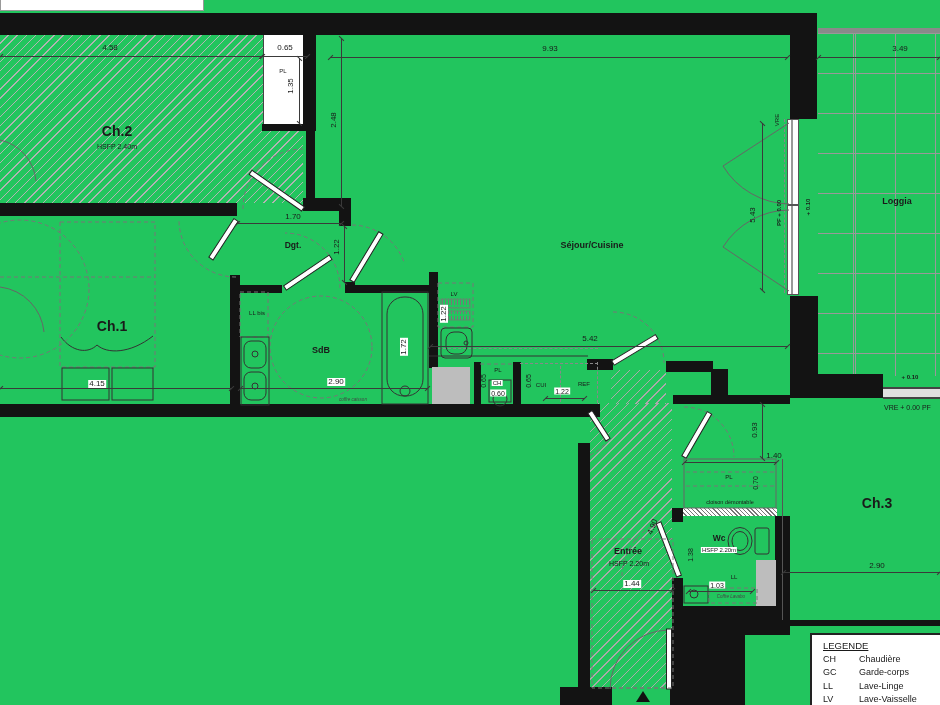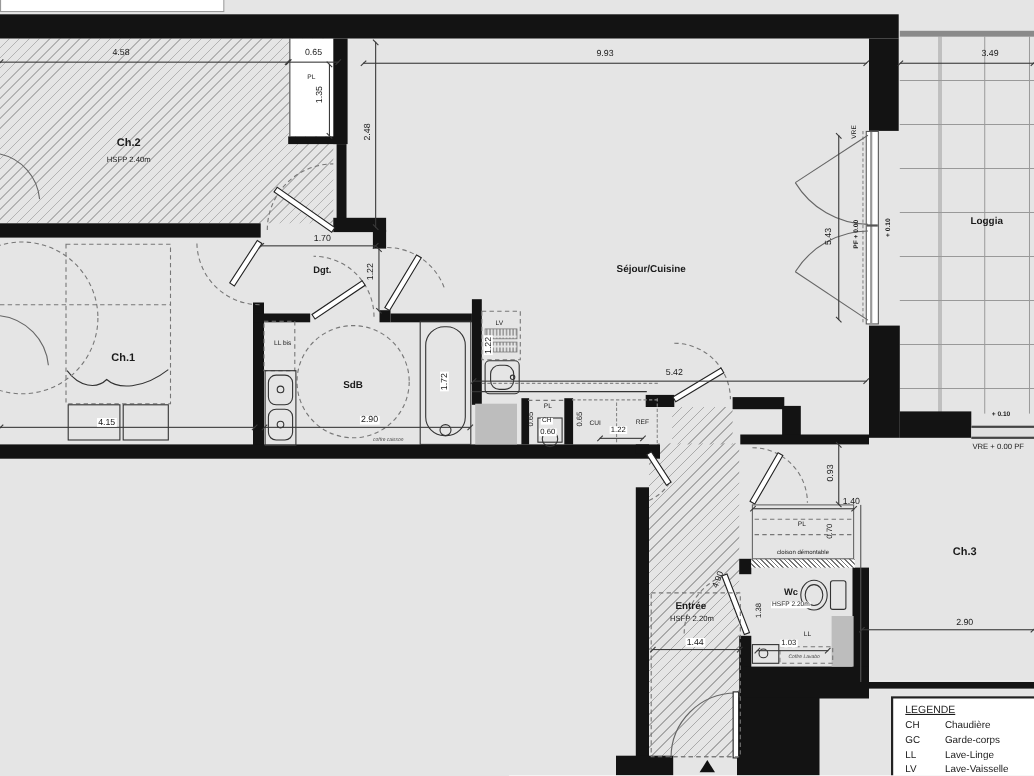--- a/index.html
+++ b/index.html
@@ -1,16 +1,16 @@
 <!DOCTYPE html>
 <html><head>
 <meta charset="utf-8">
 <style>
   html,body{margin:0;padding:0;background:#fff}
-  #plan{position:relative;width:940px;height:705px;background:#e5e5e5;overflow:hidden;
+  #plan{position:relative;width:940px;height:705px;background:#22c55e;overflow:hidden;
         font-family:"Liberation Sans","DejaVu Sans",sans-serif;color:#1a1a1a}
   .w{position:absolute;background:#131313}
   .gray{position:absolute;background:#bdbdbd}
   .hatch{position:absolute;background:repeating-linear-gradient(135deg,rgba(255,255,255,0) 0 5.5px,#b3b3b3 5.5px 6.5px)}
   .hatch2{position:absolute;background:repeating-linear-gradient(135deg,rgba(255,255,255,0) 0 6px,#aaa 6px 7px)}
   .cloison{position:absolute;background:repeating-linear-gradient(45deg,#fff 0 2px,#777 2px 3px)}
   .loggia-grid{position:absolute;background-image:
       repeating-linear-gradient(to right,#999 0 1px,rgba(255,255,255,0) 1px 40px),
       repeating-linear-gradient(to bottom,#999 0 1px,rgba(255,255,255,0) 1px 40px);
       background-position:37px 0,0 0}
@@ -18,21 +18,21 @@
   .dimv{position:absolute;width:1px;background:#3a3a3a}
   .dimh::before,.dimh::after{content:"";position:absolute;top:-3px;width:1px;height:7px;background:#3a3a3a;transform:rotate(45deg)}
   .dimh::before{left:0}.dimh::after{right:0}
   .dimv::before,.dimv::after{content:"";position:absolute;left:-3px;width:7px;height:1px;background:#3a3a3a;transform:rotate(45deg)}
   .dimv::before{top:0}.dimv::after{bottom:0}
   .dash-v{position:absolute;width:0;border-left:1px dashed #888}
   .dash-h{position:absolute;height:0;border-top:1px dashed #888}
   .lbl{position:absolute;font-size:8px;line-height:1;white-space:nowrap;transform:translate(-50%,-50%)}
   .b{font-weight:bold}
   .rot{transform:translate(-50%,-50%) rotate(-90deg)}
-  .room{font-size:10px;font-weight:bold}
+  .room{font-size:14px;font-weight:bold}
   .sm{font-size:7px}
   .xs{font-size:6px}
   .tiny{font-size:4.5px;font-style:italic;color:#444}
   .bg{background:#fff;padding:0 1px}
   svg{position:absolute;left:0;top:0;pointer-events:none}
   .ln{fill:none;stroke:#333;stroke-width:1}
   .ln2{fill:none;stroke:#666;stroke-width:1}
   .dsh{fill:none;stroke:#777;stroke-width:1;stroke-dasharray:4 3}
   .leaf{fill:#fff;stroke:#222;stroke-width:1}
   #legend{position:absolute;left:810px;top:633px;width:129px;height:72px;background:#fff;border:2px solid #222;z-index:5}
@@ -253,21 +253,21 @@
   <div class="lbl xs" style="left:454px;top:294px">LV</div>
   <div class="lbl rot bg" style="left:444px;top:314px">1.22</div>
   <div class="lbl xs" style="left:498px;top:370px">PL</div>
   <div class="lbl rot" style="left:483px;top:381px;font-size:7px">0.65</div>
   <div class="lbl xs bg" style="left:497px;top:383px">CH</div>
   <div class="lbl bg" style="left:498px;top:393px;font-size:7px">0.60</div>
   <div class="lbl rot" style="left:528px;top:381px;font-size:7px">0.65</div>
   <div class="lbl xs" style="left:541px;top:385px">CUI</div>
   <div class="lbl bg" style="left:562px;top:391px;font-size:7px">1.22</div>
   <div class="lbl xs" style="left:584px;top:384px">REF</div>
-  <div class="lbl" style="left:613px;top:339px">5.42</div>
+  <div class="lbl" style="left:590px;top:339px">5.42</div>
   <div class="lbl xs b" style="left:910px;top:377px">+ 0.10</div>
   <div class="lbl sm" style="left:884px;top:407px;transform:translate(0,-50%)">VRE + 0.00    PF</div>
   <div class="lbl rot" style="left:755px;top:430px">0.93</div>
   <div class="lbl" style="left:774px;top:456px">1.40</div>
   <div class="lbl xs" style="left:729px;top:477px">PL</div>
   <div class="lbl rot" style="left:755px;top:483px;font-size:7px">0.70</div>
   <div class="lbl" style="left:730px;top:503px;font-size:5.5px">cloison démontable</div>
   <div class="lbl room" style="left:877px;top:503px">Ch.3</div>
   <div class="lbl" style="left:877px;top:566px">2.90</div>
   <div class="lbl room" style="left:719px;top:538px;font-size:8.5px">Wc</div>

